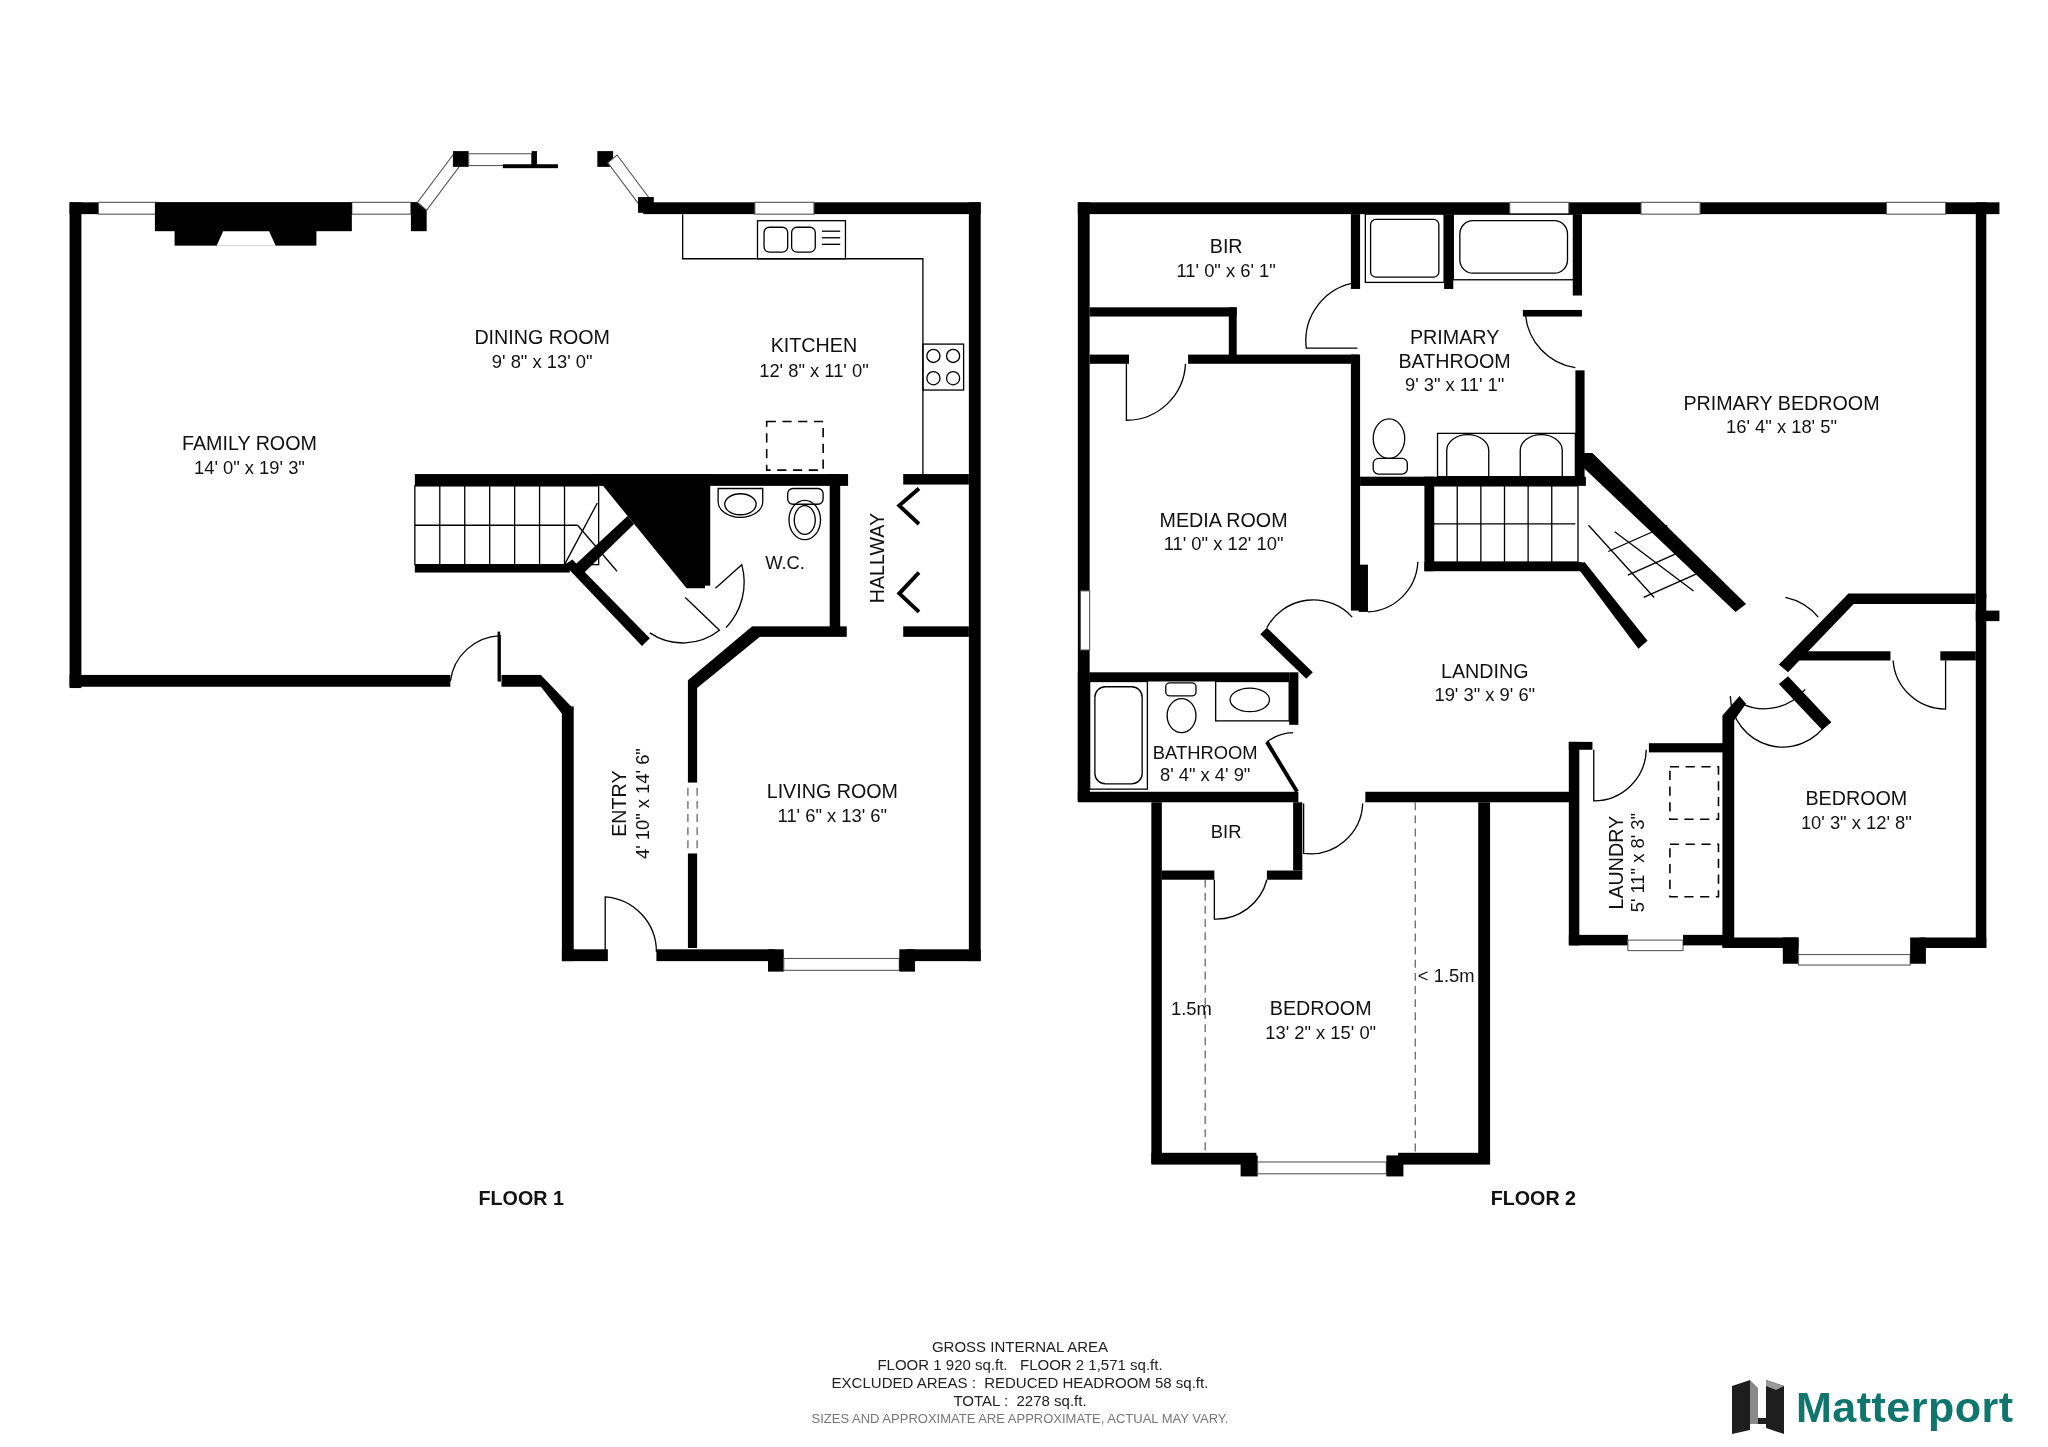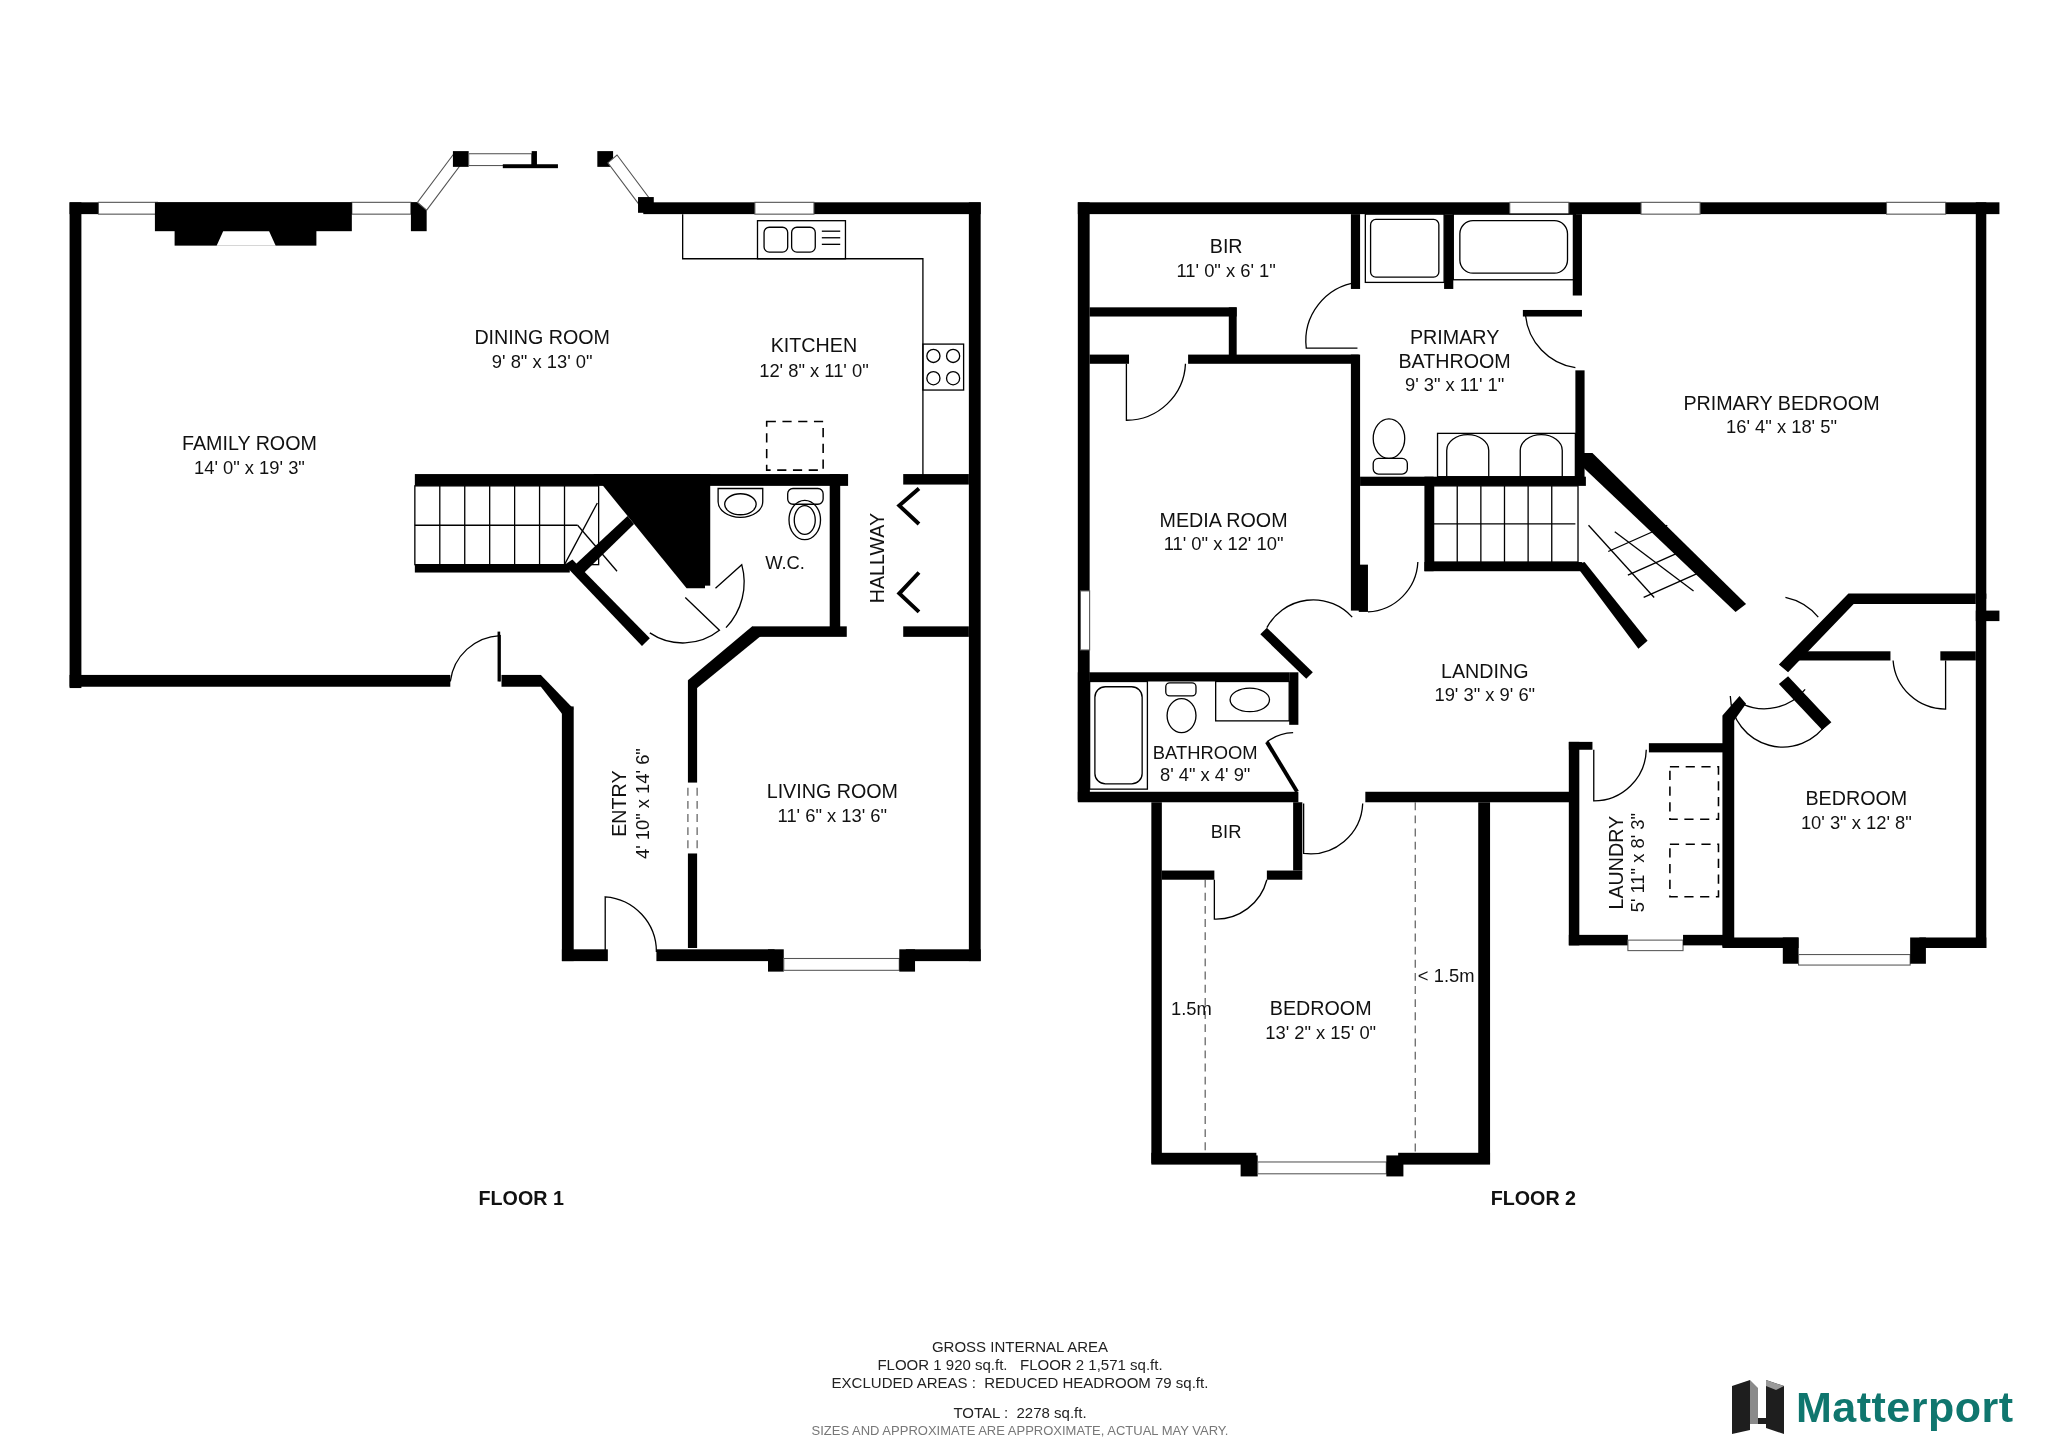--- a/index.html
+++ b/index.html
@@ -294,22 +294,22 @@
     <text class="dim" x="0" y="0" text-anchor="middle" transform="translate(1252,657) rotate(-90)">5' 11" x 8' 3"</text>
     <text class="lbl" x="1414" y="613" text-anchor="middle">BEDROOM</text>
     <text class="dim" x="1414" y="631" text-anchor="middle">10' 3" x 12' 8"</text>
     <text class="floor-label" x="1168" y="918" text-anchor="middle">FLOOR 2</text>
   </g>
 </svg>
 
 <div class="note" style="top:1338px;">
   <div>GROSS INTERNAL AREA</div>
   <div style="white-space:pre;">FLOOR 1 920 sq.ft.   FLOOR 2 1,571 sq.ft.</div>
-  <div style="white-space:pre;">EXCLUDED AREAS :  REDUCED HEADROOM 79 sq.ft.</div>
-  <div style="white-space:pre;margin-top:12px;">TOTAL :  2278 sq.ft.</div>
+  <div style="white-space:pre;">EXCLUDED AREAS :  REDUCED HEADROOM 58 sq.ft.</div>
+  <div style="white-space:pre;">TOTAL :  2278 sq.ft.</div>
   <div class="disc">SIZES AND APPROXIMATE ARE APPROXIMATE, ACTUAL MAY VARY.</div>
 </div>
 
 <div class="logo">
   <svg width="56" height="58" viewBox="0 0 56 58">
     <polygon points="2,8 20,2 20,40 36,40 36,2 54,8 54,56 36,50 36,46 20,46 20,52 2,56" fill="#1e1e1e"></polygon>
     <polygon points="20,2 28,10 28,46 20,46" fill="#8a8a8a"></polygon>
     <polygon points="36,2 54,8 46,12 36,8" fill="#9a9a9a"></polygon>
     <polygon points="10,14 18,12 18,46 10,48" fill="#fff" opacity="0.0"></polygon>
   </svg>

